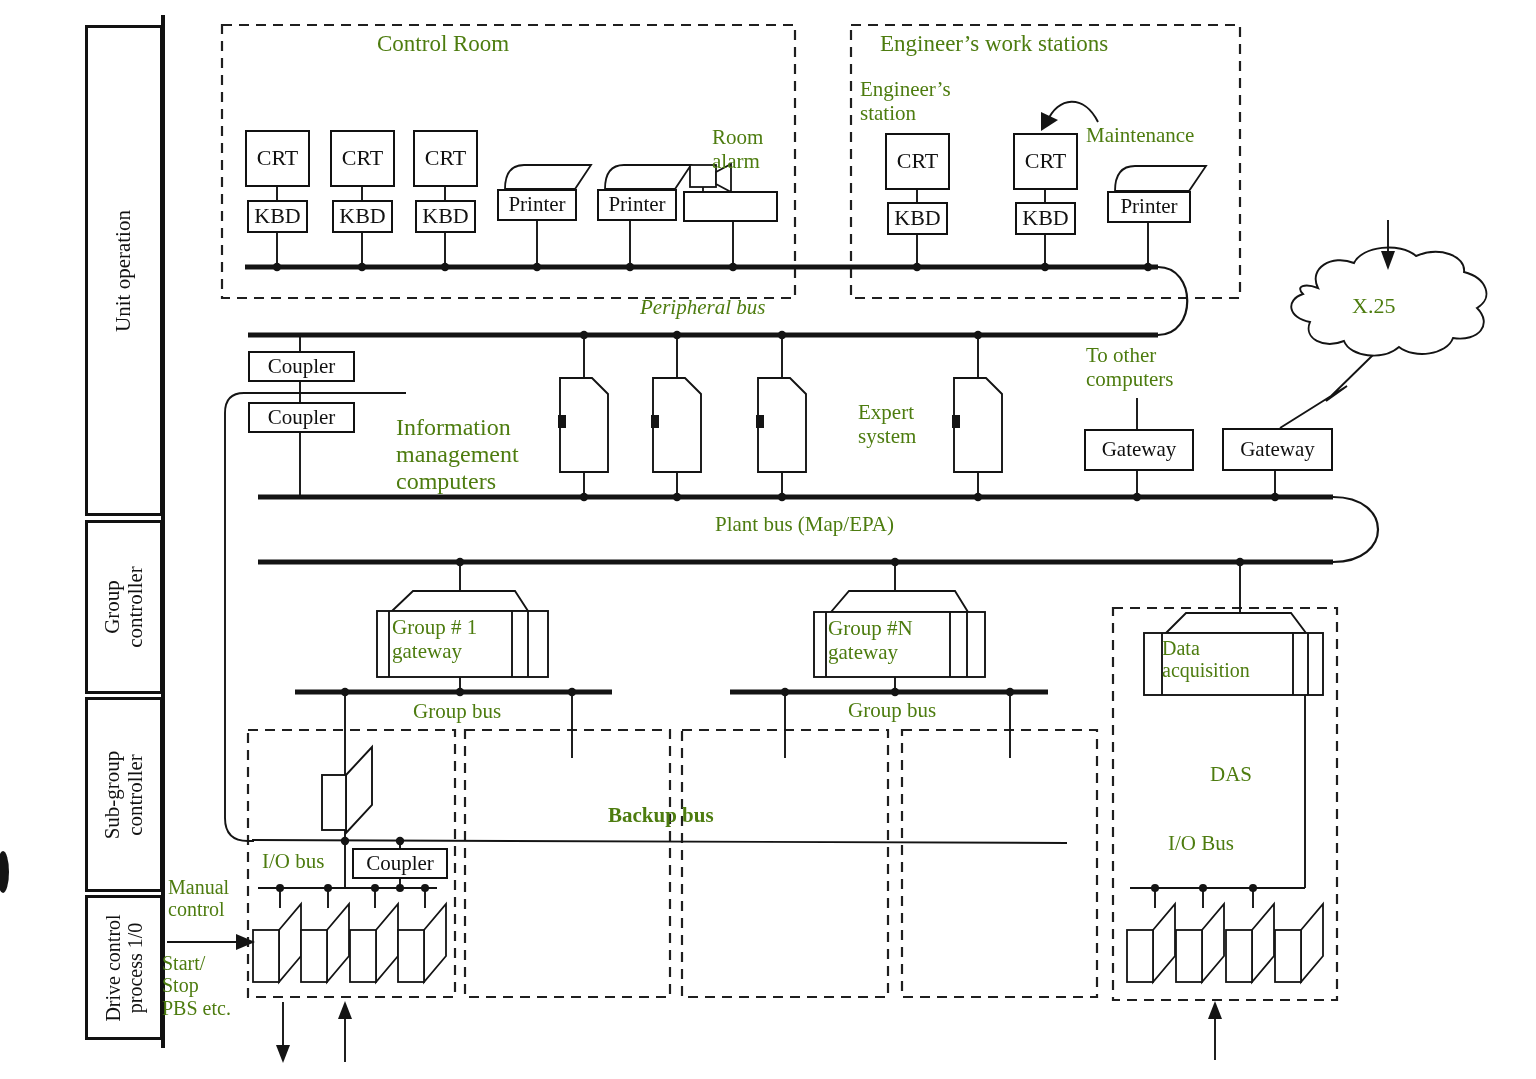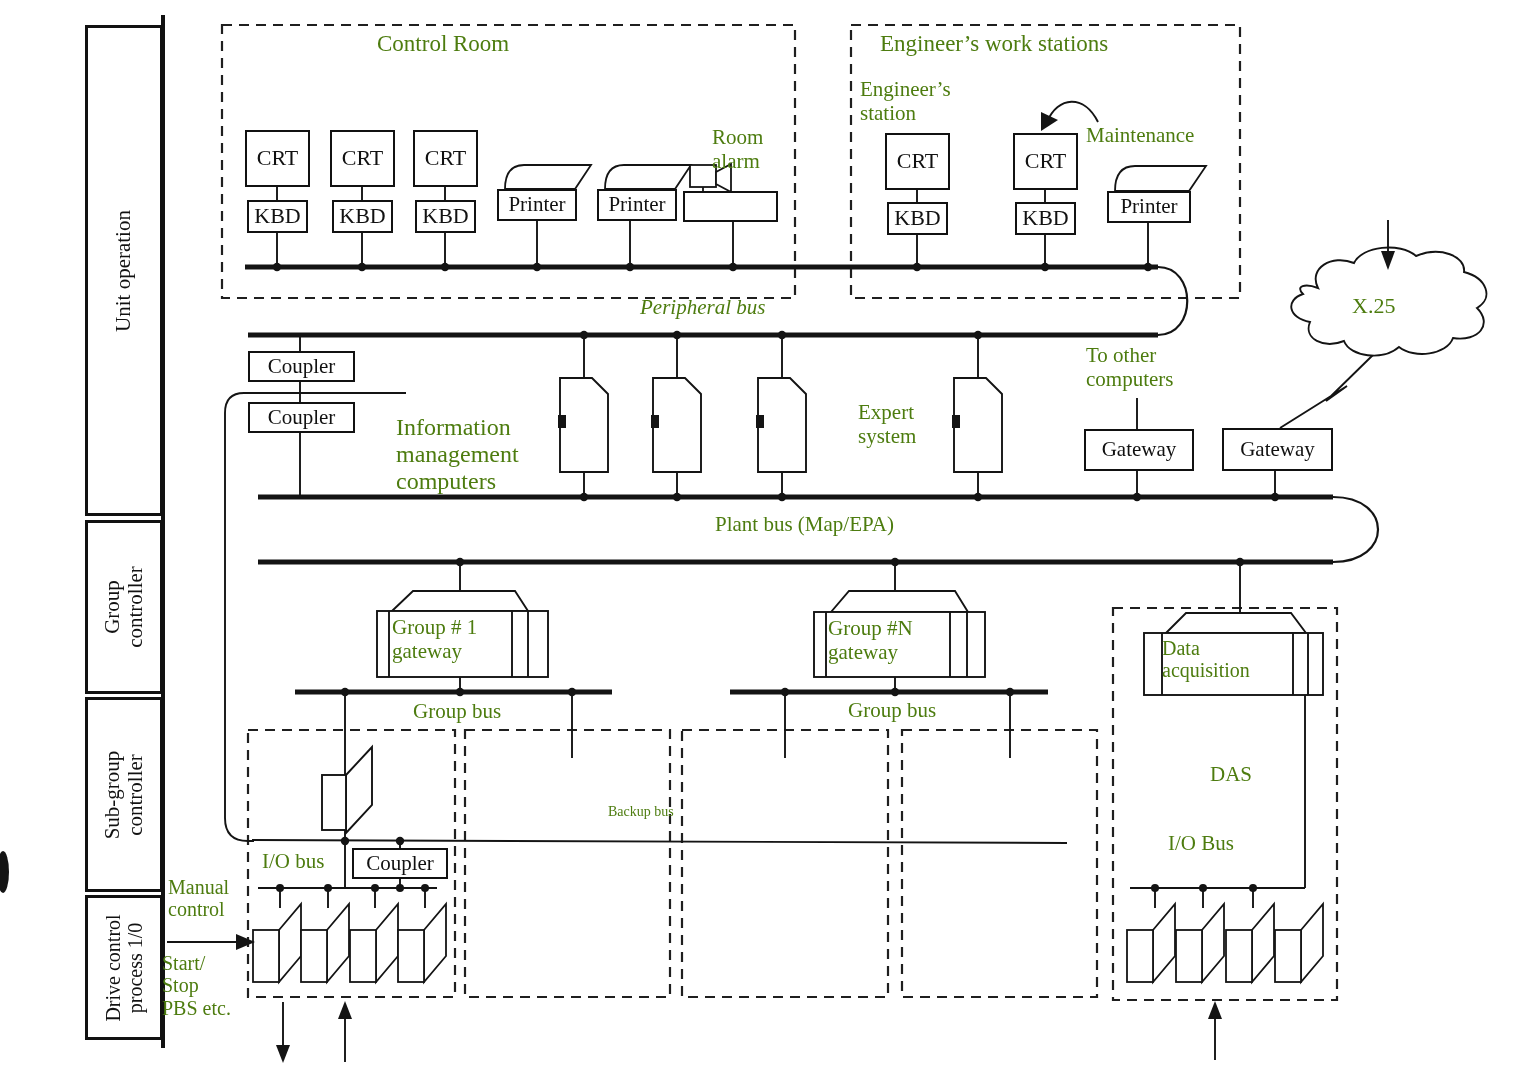--- a/index.html
+++ b/index.html
@@ -349,21 +349,21 @@
 
   <div class="lbl" style="left:392px;top:616px;width:118px;font-size:21px;">Group # 1
 gateway</div>
   <div class="lbl" style="left:828px;top:617px;width:96px;font-size:21px;">Group #N
 gateway</div>
   <div class="lbl" style="left:1162px;top:637px;width:130px;font-size:20px;">Data
 acquisition</div>
   <div class="lbl" style="left:413px;top:700px;width:100px;font-size:21px;">Group bus</div>
   <div class="lbl" style="left:848px;top:699px;width:100px;font-size:21px;">Group bus</div>
 
-  <div class="lbl" style="left:608px;top:804px;width:120px;font-size:14px;">Backup bus</div>
+  <div class="lbl" style="left:608px;top:804px;width:120px;font-size:21px;font-weight:bold;">Backup bus</div>
   <div class="lbl" style="left:262px;top:850px;width:88px;font-size:21px;">I/O bus</div>
   <div class="box" style="left:352px;top:848px;width:96px;height:31px;font-size:21px;">
       <span>Coupler</span>
     </div>
   <div class="lbl" style="left:1210px;top:763px;width:58px;font-size:21px;">DAS</div>
   <div class="lbl" style="left:1168px;top:832px;width:96px;font-size:21px;">I/O Bus</div>
   <div class="lbl" style="left:168px;top:876px;width:80px;font-size:20px;">Manual
 control</div>
   <div class="lbl" style="left:162px;top:952px;width:96px;font-size:20px;">Start/
 Stop

